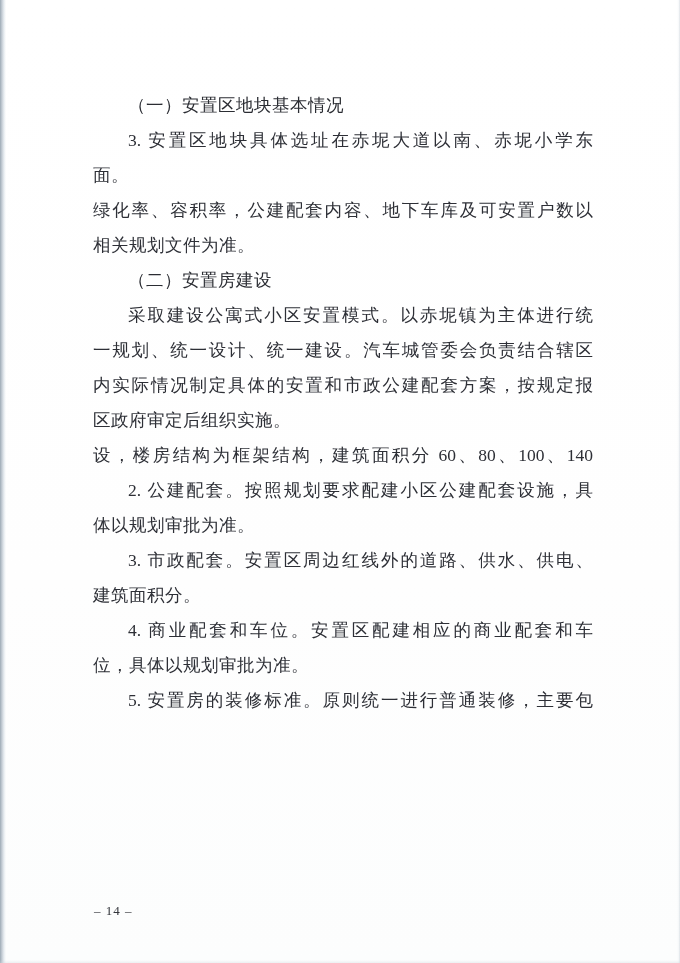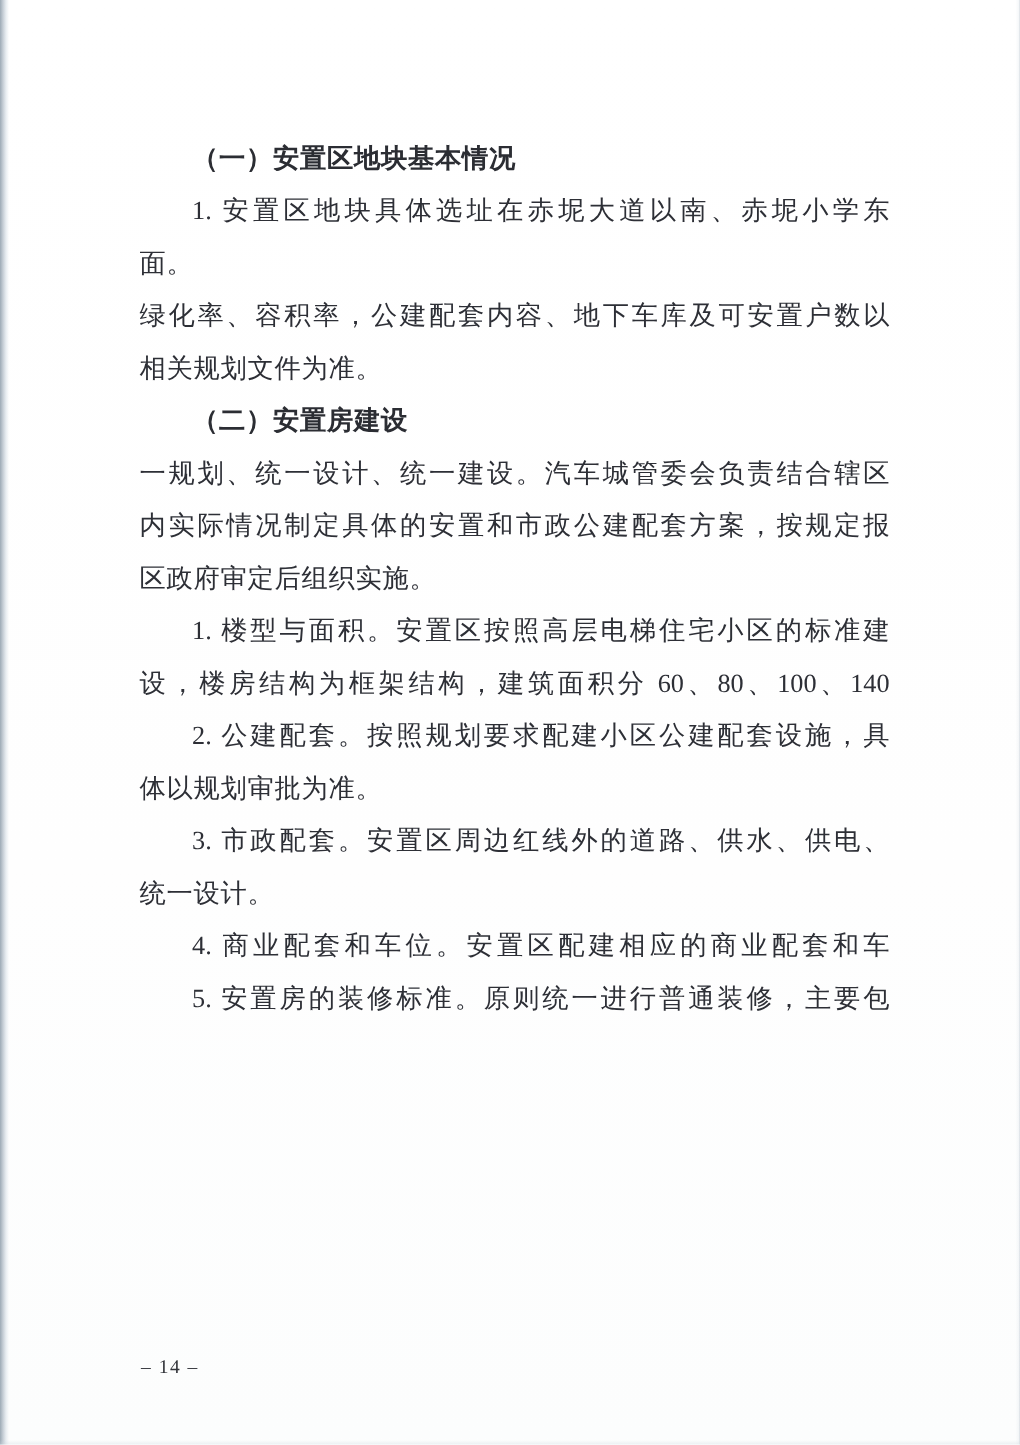--- a/index.html
+++ b/index.html
@@ -56,21 +56,21 @@
     white-space: normal;
     text-align: justify;
     text-align-last: justify;
     -moz-text-align-last: justify;
     letter-spacing: 0;
   }
   .line.indent {
     text-indent: 35px;
   }
   .line.heading {
-    font-weight: 700;
+    font-weight: 400;
     color: #2b2d33;
   }
   .footer-pagenum {
     position: absolute;
     left: 94px;
     top: 903px;
     font-size: 13px;
     letter-spacing: 1px;
     color: #32343a;
     font-family: "Liberation Serif", "DejaVu Serif", serif;
@@ -79,32 +79,33 @@
 </head>
 <body>
 
 <div class="page">
   <div class="edge-left"></div>
   <div class="edge-right"></div>
   <div class="edge-bottom"></div>
 
   <div class="content" id="doc-body">
       <div class="line heading indent">（一）安置区地块基本情况</div>
-      <div class="line body indent justify">1. 安置区地块具体选址在赤坭大道以南、赤坭小学东</div>
+      <div class="line body indent justify">3. 安置区地块具体选址在赤坭大道以南、赤坭小学东</div>
       <div class="line body">面。</div>
       <div class="line body justify">绿化率、容积率，公建配套内容、地下车库及可安置户数以</div>
       <div class="line body">相关规划文件为准。</div>
       <div class="line heading indent">（二）安置房建设</div>
+      <div class="line body indent justify">采取建设公寓式小区安置模式。以赤坭镇为主体进行统</div>
       <div class="line body justify">一规划、统一设计、统一建设。汽车城管委会负责结合辖区</div>
       <div class="line body justify">内实际情况制定具体的安置和市政公建配套方案，按规定报</div>
       <div class="line body">区政府审定后组织实施。</div>
-      <div class="line body indent justify">1. 楼型与面积。安置区按照高层电梯住宅小区的标准建</div>
       <div class="line body justify">设，楼房结构为框架结构，建筑面积分 60、80、100、140</div>
       <div class="line body indent justify">2. 公建配套。按照规划要求配建小区公建配套设施，具</div>
       <div class="line body">体以规划审批为准。</div>
       <div class="line body indent justify">3. 市政配套。安置区周边红线外的道路、供水、供电、</div>
-      <div class="line body">统一设计。</div>
+      <div class="line body">建筑面积分。</div>
       <div class="line body indent justify">4. 商业配套和车位。安置区配建相应的商业配套和车</div>
+      <div class="line body">位，具体以规划审批为准。</div>
       <div class="line body indent justify">5. 安置房的装修标准。原则统一进行普通装修，主要包</div>
     </div>
 
   <div class="footer-pagenum">– 14 –</div>
 </div>
 
 </body></html>

